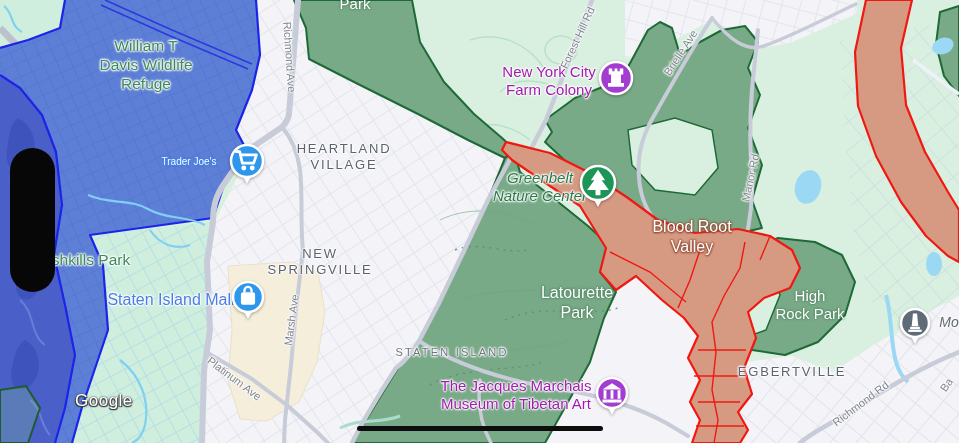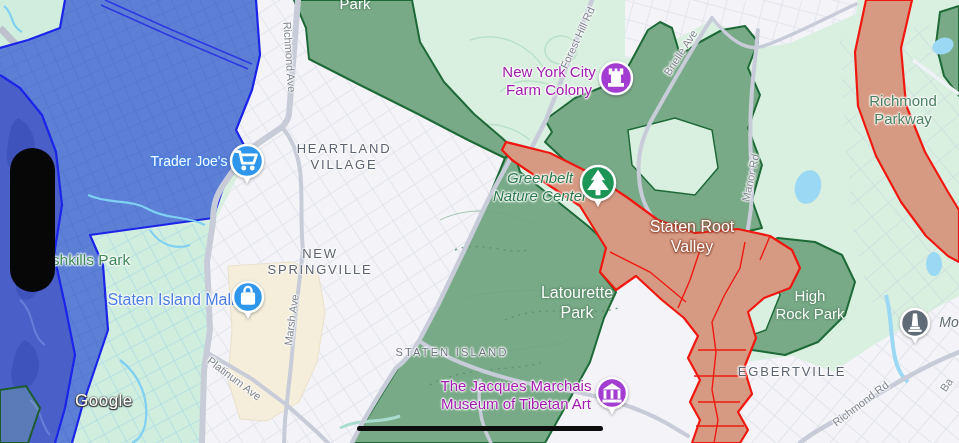--- a/index.html
+++ b/index.html
@@ -11,21 +11,21 @@
   .park-green{color:#3b8a57;font-size:15.5px;}
   .park-green2{color:#498060;font-size:15px;}
   .park-white{color:#fdfffd;font-size:15px;text-shadow:0 0 2px rgba(52,104,70,.75),0 0 3px rgba(52,104,70,.55);}
   .park-white-lg{color:#fdfffd;font-size:16px;text-shadow:0 0 2px rgba(52,104,70,.75),0 0 3px rgba(52,104,70,.55);margin-left:11px;}
   .reserve-italic{color:#27794a;font-size:15px;font-style:italic;}
   .overlay-white-red{color:#ffffff;font-size:16px;text-shadow:0 0 2px #9c4f38,0 0 2px #9c4f38,0 0 3px #8c4430,0 1px 2px #8c4430;}
   .nbhd{color:#5c6370;font-size:13px;letter-spacing:1.8px;font-weight:500;}
   .nbhd-sm{color:#6e7480;font-size:11px;letter-spacing:2.2px;font-weight:500;}
   .poi-purple{color:#a21caf;font-size:15px;}
   .poi-blue{color:#4a7de6;font-size:16px;}
-  .poi-white-blue{color:#f2faff;font-size:14px;text-shadow:0 0 2px #4b8bef,0 0 2px #4b8bef,0 0 3px #3c77e0,0 1px 2px #3c77e0;}
+  .poi-white-blue{color:#f2faff;font-size:10px;text-shadow:0 0 2px #4b8bef,0 0 2px #4b8bef,0 0 3px #3c77e0,0 1px 2px #3c77e0;}
   .road{color:#7f858f;font-size:11px;}
   .cemetery{color:#5e6a74;font-size:14px;}
   .watermark{color:#fff;font-size:17px;font-weight:500;letter-spacing:.5px;
     text-shadow:0 0 1px #555,0 0 2px #444,1px 1px 1px #333,-1px 1px 1px #333;}
   .pin{position:absolute;pointer-events:auto;filter:drop-shadow(0 1px 1.5px rgba(0,0,0,.35));}
   #redaction-pill{position:absolute;left:10px;top:148px;width:45px;height:144px;border-radius:23px;background:#070707;}
   #home-indicator{position:absolute;left:357px;top:426px;width:246px;height:5px;border-radius:3px;background:#0d0d0d;}
 </style>
 </head>
 <body>
@@ -168,34 +168,35 @@
       <path d="M700,250 L690,280 L678,308"></path>
       <path d="M698,350 L746,350"></path>
       <path d="M694,376 L748,376"></path>
       <path d="M698,402 L740,402"></path>
       <path d="M696,426 L744,426"></path>
       <path d="M770,236 L760,260"></path>
     </g>
   </svg>
 
   <div id="labels-layer">
+      <div class="lbl park-green halo-w" style="left: 146px; top: 65px; transform: translate(-50%, -50%) rotate(0deg);">William T
+Davis Wildlife
+Refuge</div>
       <div class="lbl road halo-w" style="left: 289px; top: 57px; transform: translate(-50%, -50%) rotate(86deg);">Richmond Ave</div>
       <div class="lbl park-white" style="left: 355px; top: 4px; transform: translate(-50%, -50%) rotate(0deg);">Park</div>
       <div class="lbl poi-purple halo-w" style="left: 549px; top: 81px; transform: translate(-50%, -50%) rotate(0deg);">New York City
 Farm Colony</div>
       <div class="lbl road halo-w" style="left: 578px; top: 38px; transform: translate(-50%, -50%) rotate(-65deg);">Forest Hill Rd</div>
       <div class="lbl road halo-w" style="left: 681px; top: 53px; transform: translate(-50%, -50%) rotate(-57deg);">Brielle Ave</div>
-      <div class="lbl park-green2 halo-w" style="left: 903px; top: 110px; transform: translate(-50%, -50%) rotate(0deg);">Richmond
-Parkway</div>
       <div class="lbl poi-white-blue" style="left: 189px; top: 162px; transform: translate(-50%, -50%) rotate(0deg);">Trader Joe's</div>
       <div class="lbl nbhd halo-w" style="left: 344px; top: 157px; transform: translate(-50%, -50%) rotate(0deg);">HEARTLAND
 VILLAGE</div>
       <div class="lbl reserve-italic halo-w" style="left: 540px; top: 187px; transform: translate(-50%, -50%) rotate(0deg);">Greenbelt
 Nature Center</div>
-      <div class="lbl overlay-white-red" style="left: 692px; top: 237px; transform: translate(-50%, -50%) rotate(0deg);">Staten Root
+      <div class="lbl overlay-white-red" style="left: 692px; top: 237px; transform: translate(-50%, -50%) rotate(0deg);">Blood Root
 Valley</div>
       <div class="lbl road halo-w" style="left: 751px; top: 178px; transform: translate(-50%, -50%) rotate(-78deg);">Manor Rd</div>
       <div class="lbl park-white" style="left: 810px; top: 305px; transform: translate(-50%, -50%) rotate(0deg);">High
 Rock Park</div>
       <div class="lbl park-green halo-w" style="left: 91px; top: 260px; transform: translate(-50%, -50%) rotate(0deg);">shkills Park</div>
       <div class="lbl nbhd halo-w" style="left: 320px; top: 262px; transform: translate(-50%, -50%) rotate(0deg);">NEW
 SPRINGVILLE</div>
       <div class="lbl poi-blue halo-w" style="left: 171px; top: 300px; transform: translate(-50%, -50%) rotate(0deg);">Staten Island Mall</div>
       <div class="lbl road halo-w" style="left: 292px; top: 320px; transform: translate(-50%, -50%) rotate(-82deg);">Marsh Ave</div>
       <div class="lbl park-white-lg" style="left: 566px; top: 303px; transform: translate(-50%, -50%) rotate(0deg);">Latourette

